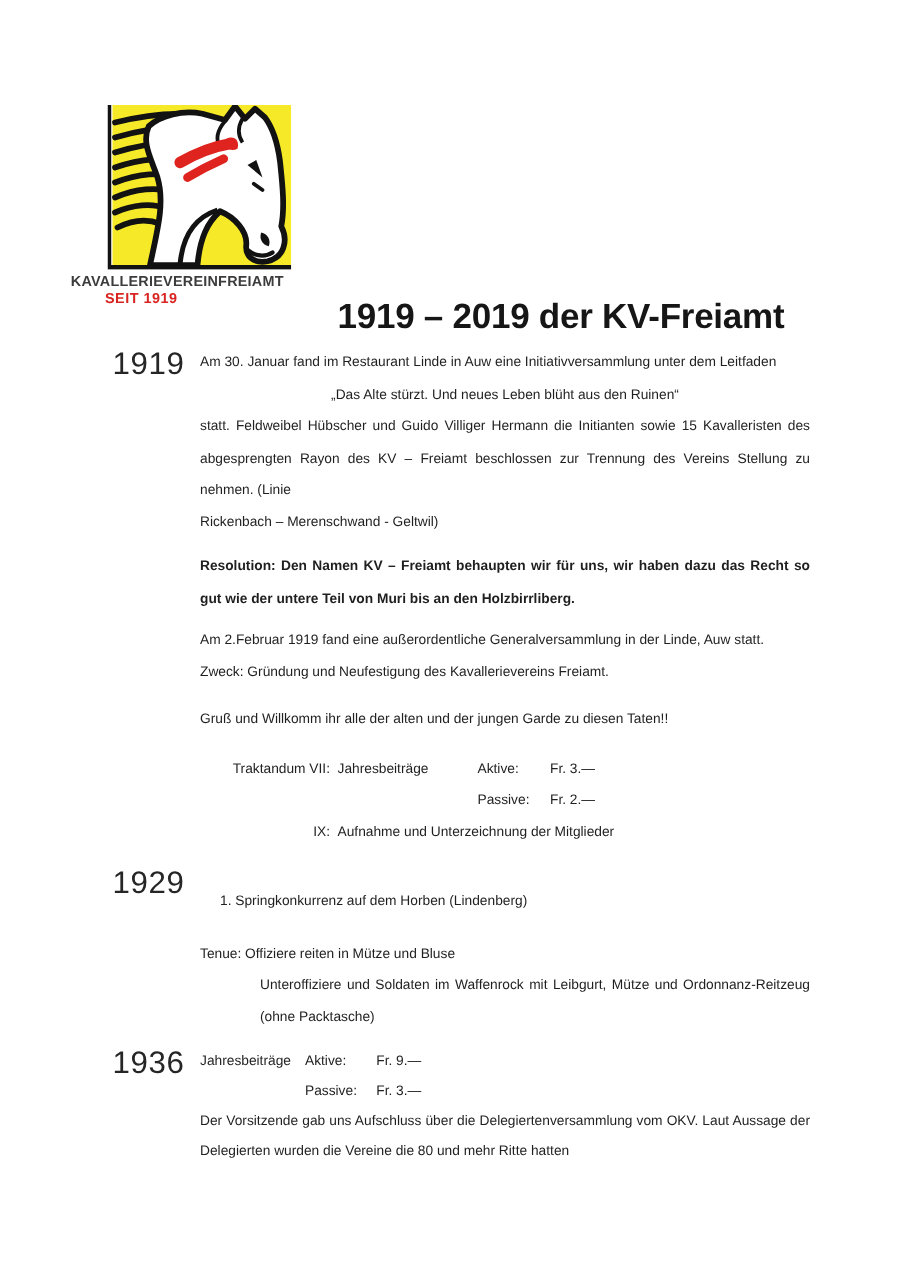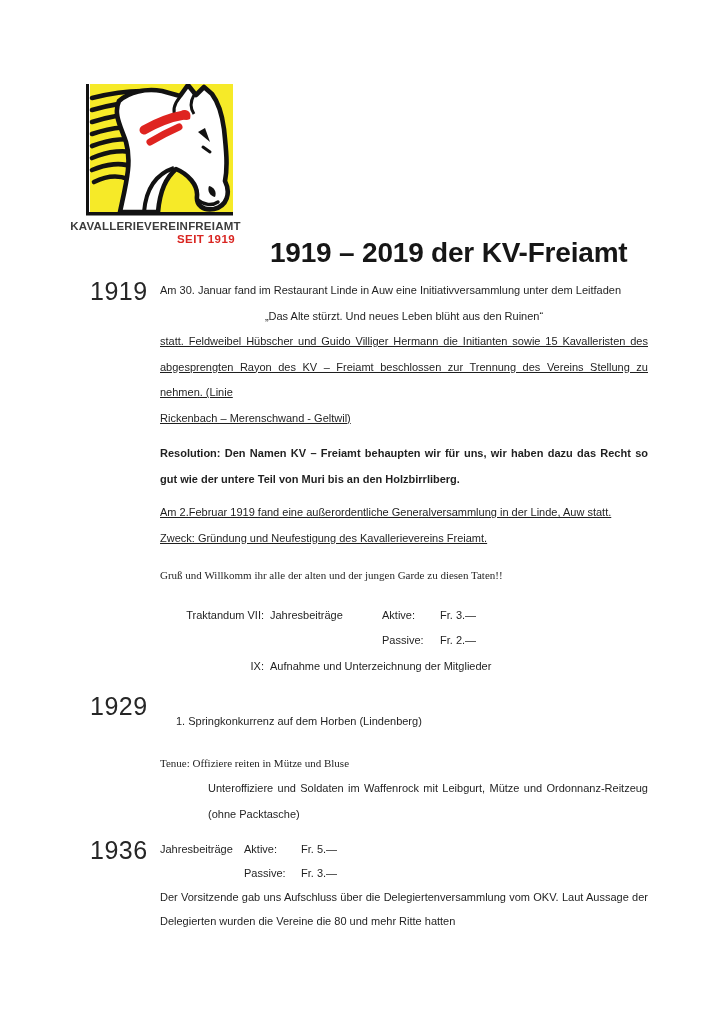--- a/index.html
+++ b/index.html
@@ -6,49 +6,49 @@
   .page {
     position:relative; width:723px; height:1024px; margin:0 auto;
     background:#ffffff; overflow:hidden;
     font-family:"Liberation Sans", sans-serif; color:#1f1f1f;
   }
 
   
   .logo { position:absolute; left:86px; top:84px; width:151px; }
   .logo svg { display:block; width:147px; height:132px; }
   .logo-line1 {
-    display:flex; justify-content:center; width:143px; margin-left:-2px;
+    display:flex; justify-content:flex-end; width:143px; margin-left:-2px;
     margin-top:4px; font-size:11.5px; font-weight:700; letter-spacing:0.2px; color:#3c3c3c;
   }
   .logo-line2 {
-    width:151px; margin-left:-2px; text-align:right; margin-top:1px;
+    width:151px; margin-left:-2px; margin-top:1px;
     font-size:11.5px; font-weight:700; letter-spacing:0.4px; color:#d92521;
   }
 
   
   .title {
     position:absolute; left:270px; top:218px;
     font-size:28px; font-weight:700; color:#161616; letter-spacing:-0.2px;
     white-space:nowrap;
   }
 
   
   .content { position:absolute; left:90px; top:278px; width:558px; }
   .section { display:flex;justify-content:space-between; }
   .year {
     flex:0 0 70px; width:70px; font-size:25px; line-height:26px; color:#262626;
     letter-spacing:0.5px;
   }
   .body { flex:1; font-size:11px; line-height:25.5px; }
   .just { text-align:justify; }
-  .pre  { white-space:pre-line;text-decoration:underline; }
+  .pre  { white-space:pre-line; }
   .quote { text-align:center; }
   .mt1 { margin-top:10px;font-weight:bold; }
   .mt2 { margin-top:8px; }
-  .mt3 { margin-top:12px;font-family:Liberation Serif, serif; }
+  .mt3 { margin-top:12px; }
   .mt4 { margin-top:14px; }
 
   
   .trow { display:flex; }
   .tc1 { flex:0 0 104px; text-align:right; }
   .tc2 { flex:0 0 112px; padding-left:6px; }
   .tc3 { flex:0 0 58px; }
   .tc4 { flex:1; }
   .tspan { padding-left:6px; }
 
@@ -159,21 +159,21 @@
         <div class="indent just">Unteroffiziere und Soldaten im Waffenrock mit Leibgurt, Mütze und Ordonnanz-Reitzeug (ohne Packtasche)</div>
       </div>
     </div>
 
     <div class="section sec-1936">
       <div class="year">1936</div>
       <div class="body body-1936">
         <div class="frow">
           <div class="fc1">Jahresbeiträge</div>
           <div class="fc2">Aktive:</div>
-          <div>Fr. 5.—</div>
+          <div>Fr. 9.—</div>
         </div>
         <div class="frow">
           <div class="fc1"></div>
           <div class="fc2">Passive:</div>
           <div>Fr. 3.—</div>
         </div>
         <p class="just" style="margin:0">Der Vorsitzende gab uns Aufschluss über die Delegiertenversammlung vom OKV. Laut Aussage der Delegierten wurden die Vereine die 80 und mehr Ritte hatten</p>
       </div>
     </div>
 

